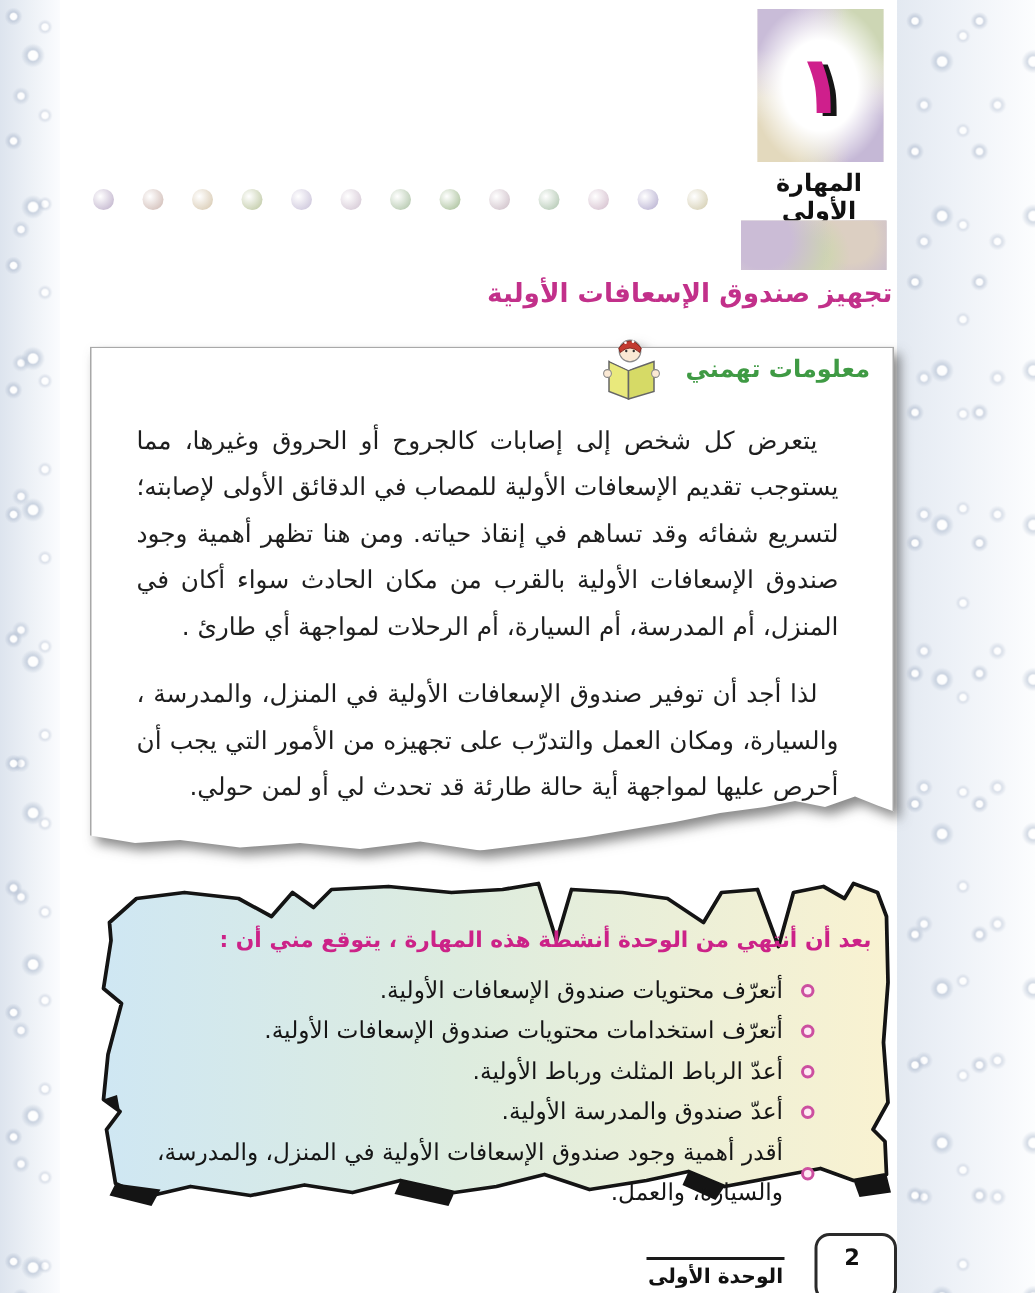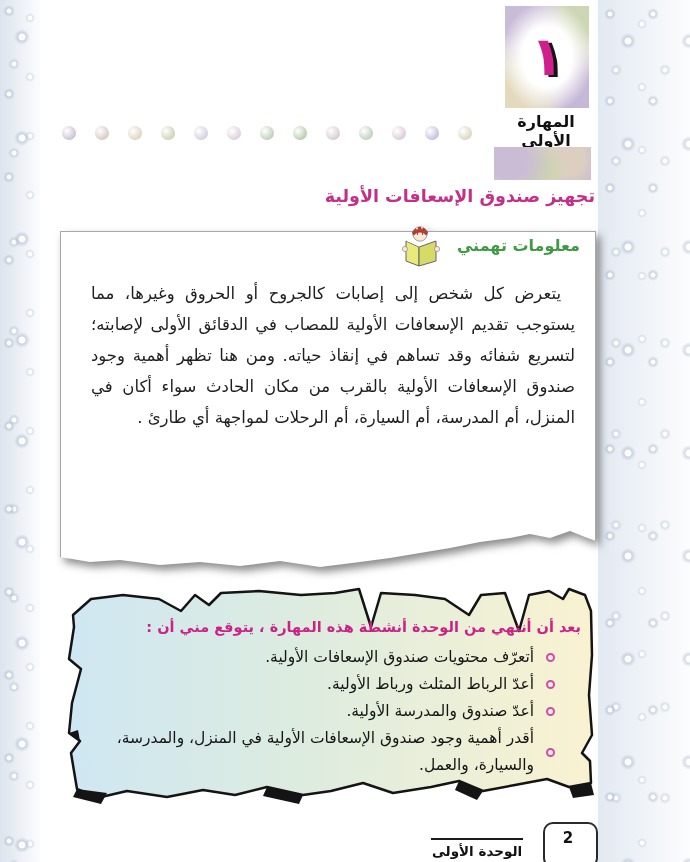--- a/index.html
+++ b/index.html
@@ -63,29 +63,29 @@
   .torn-wrap{position:absolute;left:60px;top:231px;width:538px;height:346px;
     filter:drop-shadow(4px 5px 4px rgba(40,40,40,.55));}
   .info-box{
     width:536px;height:345px;background:#ffffff;border:1px solid #a8a8a8;box-sizing:border-box;
     clip-path:polygon(0px 0px,536px 0px,536px 310px,525px 306px,510px 300px,490px 307px,470px 303px,450px 307px,420px 311px,390px 317px,360px 322px,330px 327px,300px 331px,260px 336px,220px 330px,180px 335px,140px 331px,100px 334px,60px 329px,30px 331px,0px 326px);
   }
   .info-title-row{position:absolute;left:0;top:-9px;width:100%;display:flex;
     justify-content:flex-end;align-items:center;gap:10px;padding-right:14px;box-sizing:border-box;}
   .info-title{font-size:16px;font-weight:bold;color:#3f9a44;direction:rtl;background:#fff;padding:2px 4px;}
   .info-icon{width:44px;height:46px;flex:0 0 auto;}
-  .info-text{direction:rtl;text-align:justify;padding:46px 20px 0 30px;
+  .info-text{direction:rtl;text-align:justify;padding:46px 36px 0 30px;
     font-size:16.5px;line-height:31px;color:#1e1e1e;}
   .info-text p{margin:0 0 14px 0;text-indent:14px;}
   
   .objectives{position:absolute;left:63px;top:585px;width:532px;height:226px;}
   .objectives svg{position:absolute;left:0;top:0;}
   .obj-content{position:absolute;left:16px;top:34px;width:502px;direction:rtl;}
   .obj-heading{font-size:14.5px;font-weight:bold;color:#cc2288;margin:0 0 9px 0;text-align:right;}
-  .obj-list{list-style:none;margin:0;padding:0 26px 0 0;}
+  .obj-list{list-style:none;margin:12px;padding:0 26px 0 0;}
   .obj-item{display:flex;align-items:center;gap:12px;font-size:15.5px;color:#151515;
     line-height:27px;}
   .bullet{flex:0 0 auto;width:5px;height:5px;border:2.5px solid #cc4fa0;border-radius:50%;
     background:#ffe9f5;display:inline-block;}
   
   .unit-label{position:absolute;left:431px;top:838px;width:92px;text-align:center;
     border-top:2px solid #1a1a1a;padding-top:3px;font-size:13.5px;font-weight:bold;
     color:#111;direction:rtl;background:transparent;}
   .page-num-box{position:absolute;left:543px;top:822px;width:55px;height:46px;
     background:#fff;border:2px solid #2a2a2a;border-radius:10px;box-sizing:border-box;
@@ -121,20 +121,21 @@
       <span class="dot" style="background: radial-gradient(circle at 35% 35%, rgba(255, 255, 255, 0.85), rgb(176, 168, 204));"></span>
       <span class="dot" style="background: radial-gradient(circle at 35% 35%, rgba(255, 255, 255, 0.85), rgb(207, 200, 168));"></span>
     </div>
 
   <div class="lesson-title">تجهيز صندوق الإسعافات الأولية</div>
 
   <div class="torn-wrap">
     <div class="info-box">
       <div class="info-text" dir="rtl">
         <p>يتعرض كل شخص إلى إصابات كالجروح أو الحروق وغيرها، مما يستوجب تقديم الإسعافات الأولية للمصاب في الدقائق الأولى لإصابته؛ لتسريع شفائه وقد تساهم في إنقاذ حياته. ومن هنا تظهر أهمية وجود صندوق الإسعافات الأولية بالقرب من مكان الحادث سواء أكان في المنزل، أم المدرسة، أم السيارة، أم الرحلات لمواجهة أي طارئ .</p>
+        <p>لذا أجد أن توفير صندوق الإسعافات الأولية في المنزل، والمدرسة ، والسيارة، ومكان العمل والتدرّب على تجهيزه من الأمور التي يجب أن أحرص عليها لمواجهة أية حالة طارئة قد تحدث لي أو لمن حولي.</p>
       </div>
     </div>
     <div class="info-title-row">
       <svg class="info-icon" viewBox="0 0 44 46">
         <path d="M7 19 L20 25 L20 44 L7 39 Z" fill="#e9e97c" stroke="#666" stroke-width="1"></path>
         <path d="M37 19 L20 25 L20 44 L37 39 Z" fill="#d6da66" stroke="#666" stroke-width="1"></path>
         <path d="M8 18 L20 23.5 L32 18" fill="none" stroke="#fff" stroke-width="2"></path>
         <circle cx="21" cy="12" r="7.2" fill="#fbe9d4" stroke="#888" stroke-width="0.8"></circle>
         <path d="M13.5 10 Q21 0.5 28.5 10 L27.5 13 Q21 7 14.5 13 Z" fill="#c23b30" stroke="#7a1f18" stroke-width="0.6"></path>
         <circle cx="18" cy="6.5" r="0.9" fill="#fff"></circle>
@@ -166,20 +167,24 @@
     </svg>
     <div class="obj-content" dir="rtl">
       <p class="obj-heading">بعد أن أنتهي من الوحدة أنشطة هذه المهارة ، يتوقع مني أن :</p>
       <ul class="obj-list">
         <li class="obj-item">
           <span class="bullet"></span>
           <span>أتعرّف محتويات صندوق الإسعافات الأولية.</span>
         </li>
         <li class="obj-item">
           <span class="bullet"></span>
+          <span>أتعرّف استخدامات محتويات صندوق الإسعافات الأولية.</span>
+        </li>
+        <li class="obj-item">
+          <span class="bullet"></span>
           <span>أعدّ الرباط المثلث ورباط الأولية.</span>
         </li>
         <li class="obj-item">
           <span class="bullet"></span>
           <span>أعدّ صندوق والمدرسة الأولية.</span>
         </li>
         <li class="obj-item">
           <span class="bullet"></span>
           <span>أقدر أهمية وجود صندوق الإسعافات الأولية في المنزل، والمدرسة، والسيارة، والعمل.</span>
         </li>

